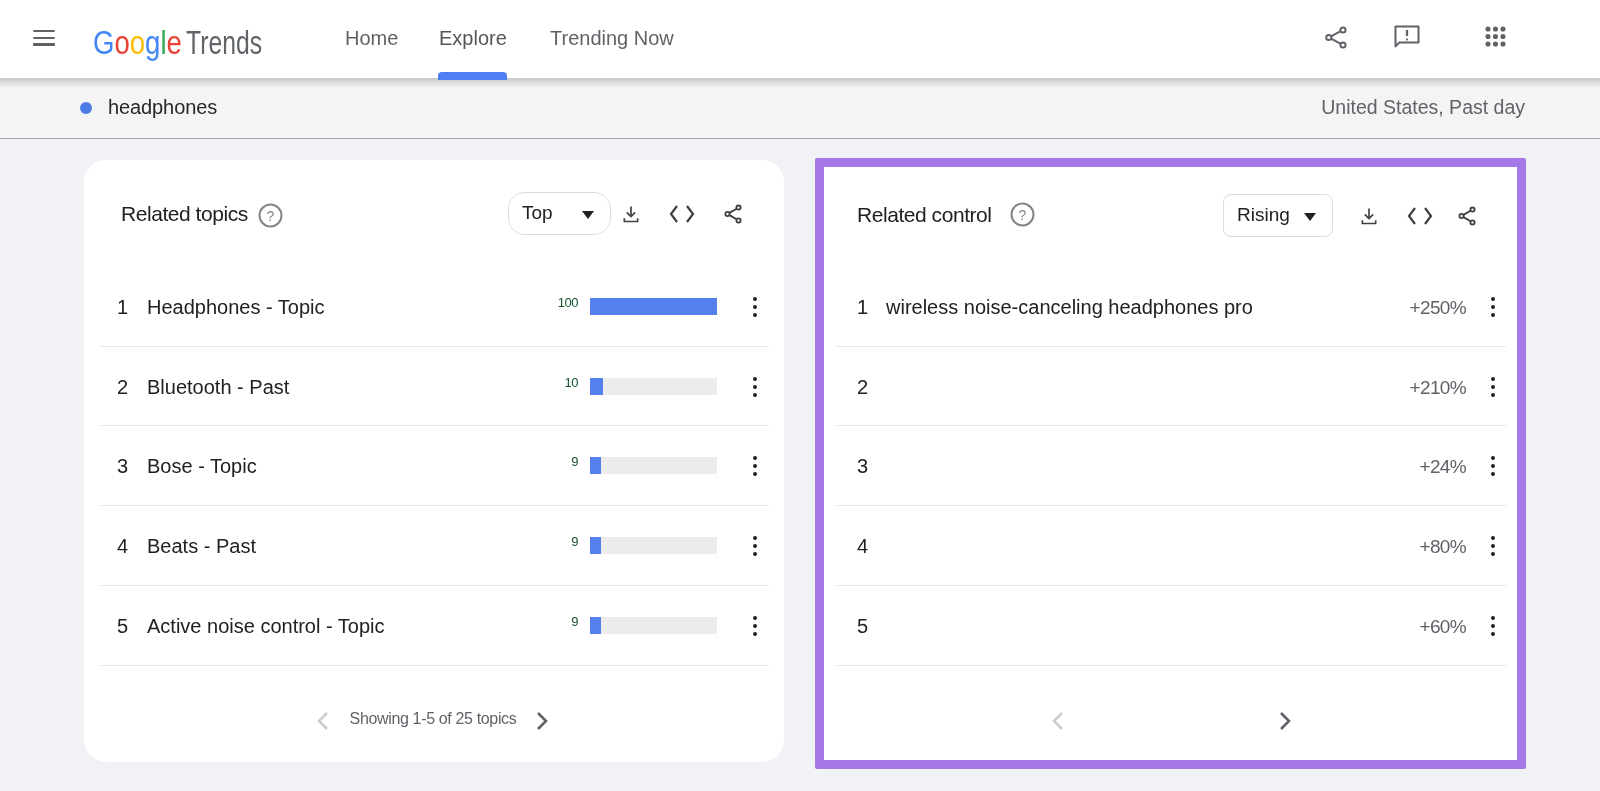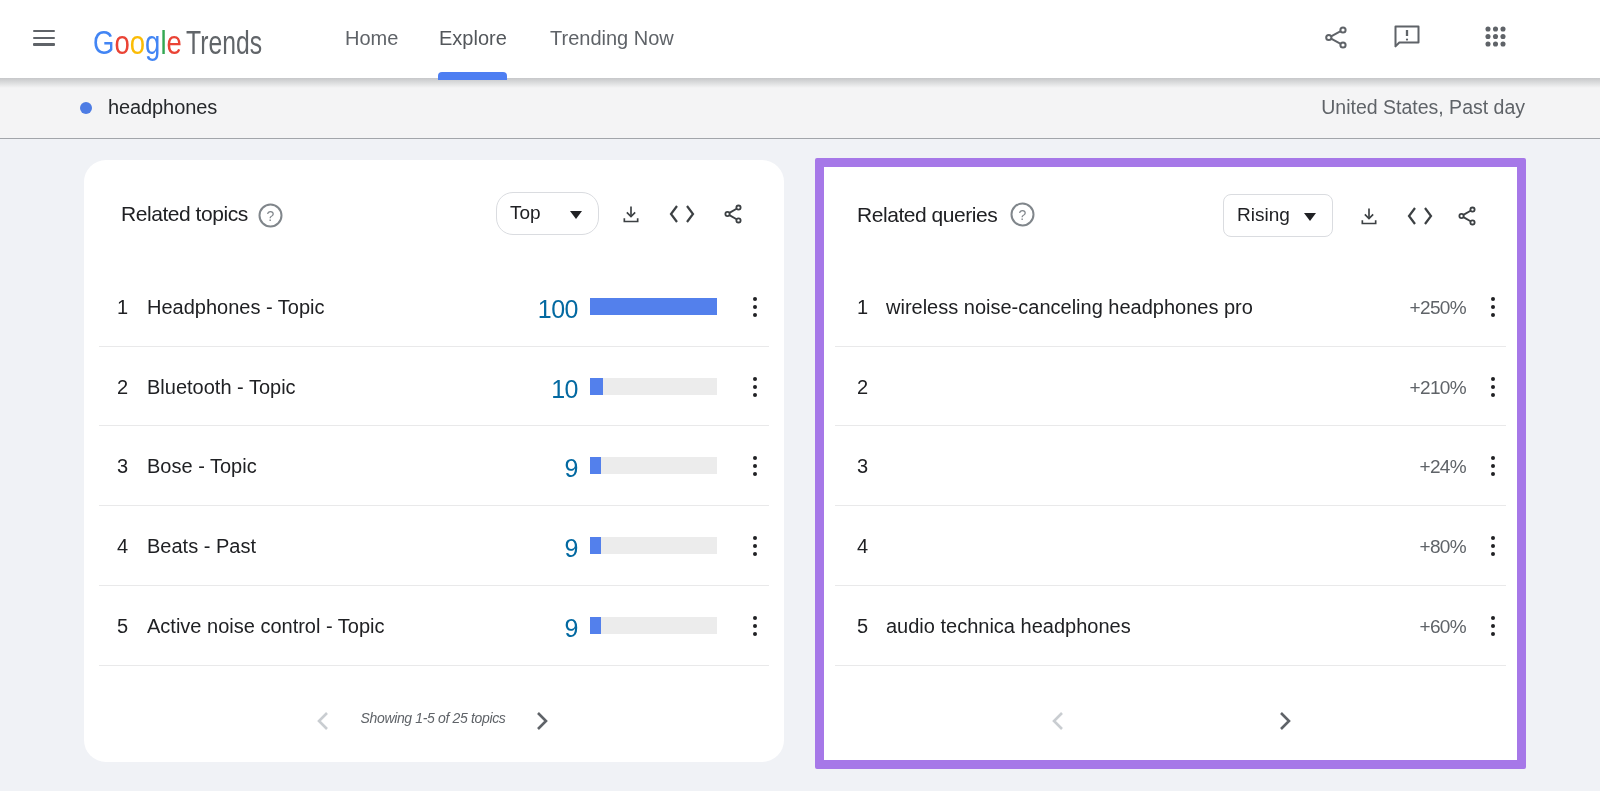--- a/index.html
+++ b/index.html
@@ -34,28 +34,28 @@
 .help { position:absolute; width:25px; height:25px; }
 .selbtn { position:absolute; width:103px; height:43px; border:1px solid #dadce0; border-radius:8px; background:#fff; }
 .selbtn .lbl { position:absolute; left:13px; top:9px; font-size:19px; color:#202124; }
 .selbtn .caret { position:absolute; right:16px; top:18px; width:0; height:0; border-left:6px solid transparent; border-right:6px solid transparent; border-top:8px solid #202124; }
 .cicon { position:absolute; }
 
 .row { position:absolute; height:56px; display:flex; align-items:center; }
 .rank { width:30px; font-size:20px; color:#202124; }
 .rtitle { font-size:20px; color:#202124; white-space:nowrap; }
 .sep { position:absolute; height:1px; background:#e9e9ea; }
-.val { position:absolute; font-size:25px; letter-spacing:-0.5px; color:#0369a1; text-align:right; }
+.val { position:absolute; font-size:13px; letter-spacing:-0.5px; color:#14532d; text-align:right; }
 .track { position:absolute; width:127px; height:17px; background:#ececec; }
 .fill { position:absolute; left:0; top:0; height:17px; background:#5380ec; }
 .pct { position:absolute; font-size:19px; letter-spacing:-0.65px; color:#5f6368; text-align:right; }
 .dots3 { position:absolute; width:4px; height:20px; }
 .dots3 div { position:absolute; left:0; width:4px; height:4px; border-radius:50%; background:#202124; }
 
-.footer { position:absolute; font-size:14px; letter-spacing:-0.35px; color:#5f6368; white-space:nowrap;font-style:italic; }
+.footer { position:absolute; font-size:16px; letter-spacing:-0.35px; color:#5f6368; white-space:nowrap; }
 </style>
 </head>
 <body>
 
 <div class="header">
   <div class="burger">
       <div style="top:0"></div>
       <div style="top:6.6px"></div>
       <div style="top:13.2px"></div>
     </div>
@@ -97,21 +97,21 @@
 <div class="dot"></div>
 <div class="kw">headphones</div>
 <div class="loc">United States, Past day</div>
 
 <div class="card card1">
   <div class="ctitle" style="left:37px; top:42px;">Related topics</div>
   <svg class="help" style="left:174px; top:43px;" viewBox="0 0 25 25" fill="none">
     <circle cx="12.5" cy="12.5" r="11" stroke="#80868b" stroke-width="2"></circle>
     <text x="12.5" y="17.5" font-size="14" fill="#80868b" text-anchor="middle" font-family="Liberation Sans">?</text>
   </svg>
-  <div class="selbtn" style="left:412px; top:32px;border-radius:17px;">
+  <div class="selbtn" style="left:424px; top:32px;border-radius:17px;">
       <span class="lbl">Top</span>
       <span class="caret"></span>
     </div>
   <svg class="cicon" style="left:537px; top:44px;" width="20" height="20" viewBox="0 0 24 24" fill="none" stroke="#3c4043" stroke-width="2">
     <path d="M12 3 v11"></path>
       <path d="M7 10 l5 5 5-5"></path>
       <path d="M4 17 v4 h16 v-4"></path>
   </svg>
   <svg class="cicon" style="left:585px; top:45px;" width="26" height="18" viewBox="0 0 26 18" fill="none" stroke="#3c4043" stroke-width="2.2">
     <path d="M8 1 L2 9 l6 8"></path>
@@ -124,21 +124,21 @@
     <line x1="8.1" y1="10.8" x2="15.9" y2="6.2"></line>
       <line x1="8.1" y1="13.2" x2="15.9" y2="17.8"></line>
   </svg>
 
   <div class="row" style="left:33px; top:119px;">
       <span class="rank">1</span>
       <span class="rtitle">Headphones - Topic</span>
     </div>
   <div class="row" style="left:33px; top:199px;">
       <span class="rank">2</span>
-      <span class="rtitle">Bluetooth - Topic</span>
+      <span class="rtitle">Bluetooth - Past</span>
     </div>
   <div class="row" style="left:33px; top:278px;">
       <span class="rank">3</span>
       <span class="rtitle">Bose - Topic</span>
     </div>
   <div class="row" style="left:33px; top:358px;">
       <span class="rank">4</span>
       <span class="rtitle">Beats - Past</span>
     </div>
   <div class="row" style="left:33px; top:438px;">
@@ -203,21 +203,21 @@
   <svg class="cicon" style="left:232px; top:551px;" width="14" height="20" viewBox="0 0 14 20" fill="none" stroke="#c9cdd1" stroke-width="2.6">
       <path d="M11 2 L3 10 l8 8"></path>
     </svg>
   <div class="footer" style="left:181px; top:550px; width:336px; text-align:center;">Showing 1-5 of 25 topics</div>
   <svg class="cicon" style="left:451px; top:551px;" width="14" height="20" viewBox="0 0 14 20" fill="none" stroke="#5f6368" stroke-width="2.6">
       <path d="M3 2 l8 8 -8 8"></path>
     </svg>
 </div>
 
 <div class="card purplebox">
-  <div class="ctitle" style="left:33px; top:36px;">Related queries</div>
+  <div class="ctitle" style="left:33px; top:36px;">Related control</div>
   <svg class="help" style="left:186px; top:35px;" viewBox="0 0 25 25" fill="none">
     <circle cx="12.5" cy="12.5" r="11" stroke="#80868b" stroke-width="2"></circle>
     <text x="12.5" y="17.5" font-size="14" fill="#80868b" text-anchor="middle" font-family="Liberation Sans">?</text>
   </svg>
   <div class="selbtn" style="left:399px; top:27px; width:110px;">
       <span class="lbl">Rising</span>
       <span class="caret"></span>
     </div>
   <svg class="cicon" style="left:535px; top:39px;" width="20" height="20" viewBox="0 0 24 24" fill="none" stroke="#3c4043" stroke-width="2">
     <path d="M12 3 v11"></path>
@@ -244,21 +244,20 @@
       <span class="rank" style="width:29px">2</span>
     </div>
   <div class="row" style="left:33px; top:271px;">
       <span class="rank" style="width:29px">3</span>
     </div>
   <div class="row" style="left:33px; top:351px;">
       <span class="rank" style="width:29px">4</span>
     </div>
   <div class="row" style="left:33px; top:431px;">
       <span class="rank" style="width:29px">5</span>
-      <span class="rtitle">audio technica headphones</span>
     </div>
 
   <div class="pct" style="left:542px; width:100px; top:130px;">+250%</div>
   <div class="pct" style="left:542px; width:100px; top:210px;">+210%</div>
   <div class="pct" style="left:542px; width:100px; top:289px;">+24%</div>
   <div class="pct" style="left:542px; width:100px; top:369px;">+80%</div>
   <div class="pct" style="left:542px; width:100px; top:449px;">+60%</div>
 
   <div class="dots3" style="left:667px; top:130px;">
       <div style="top:0"></div>

